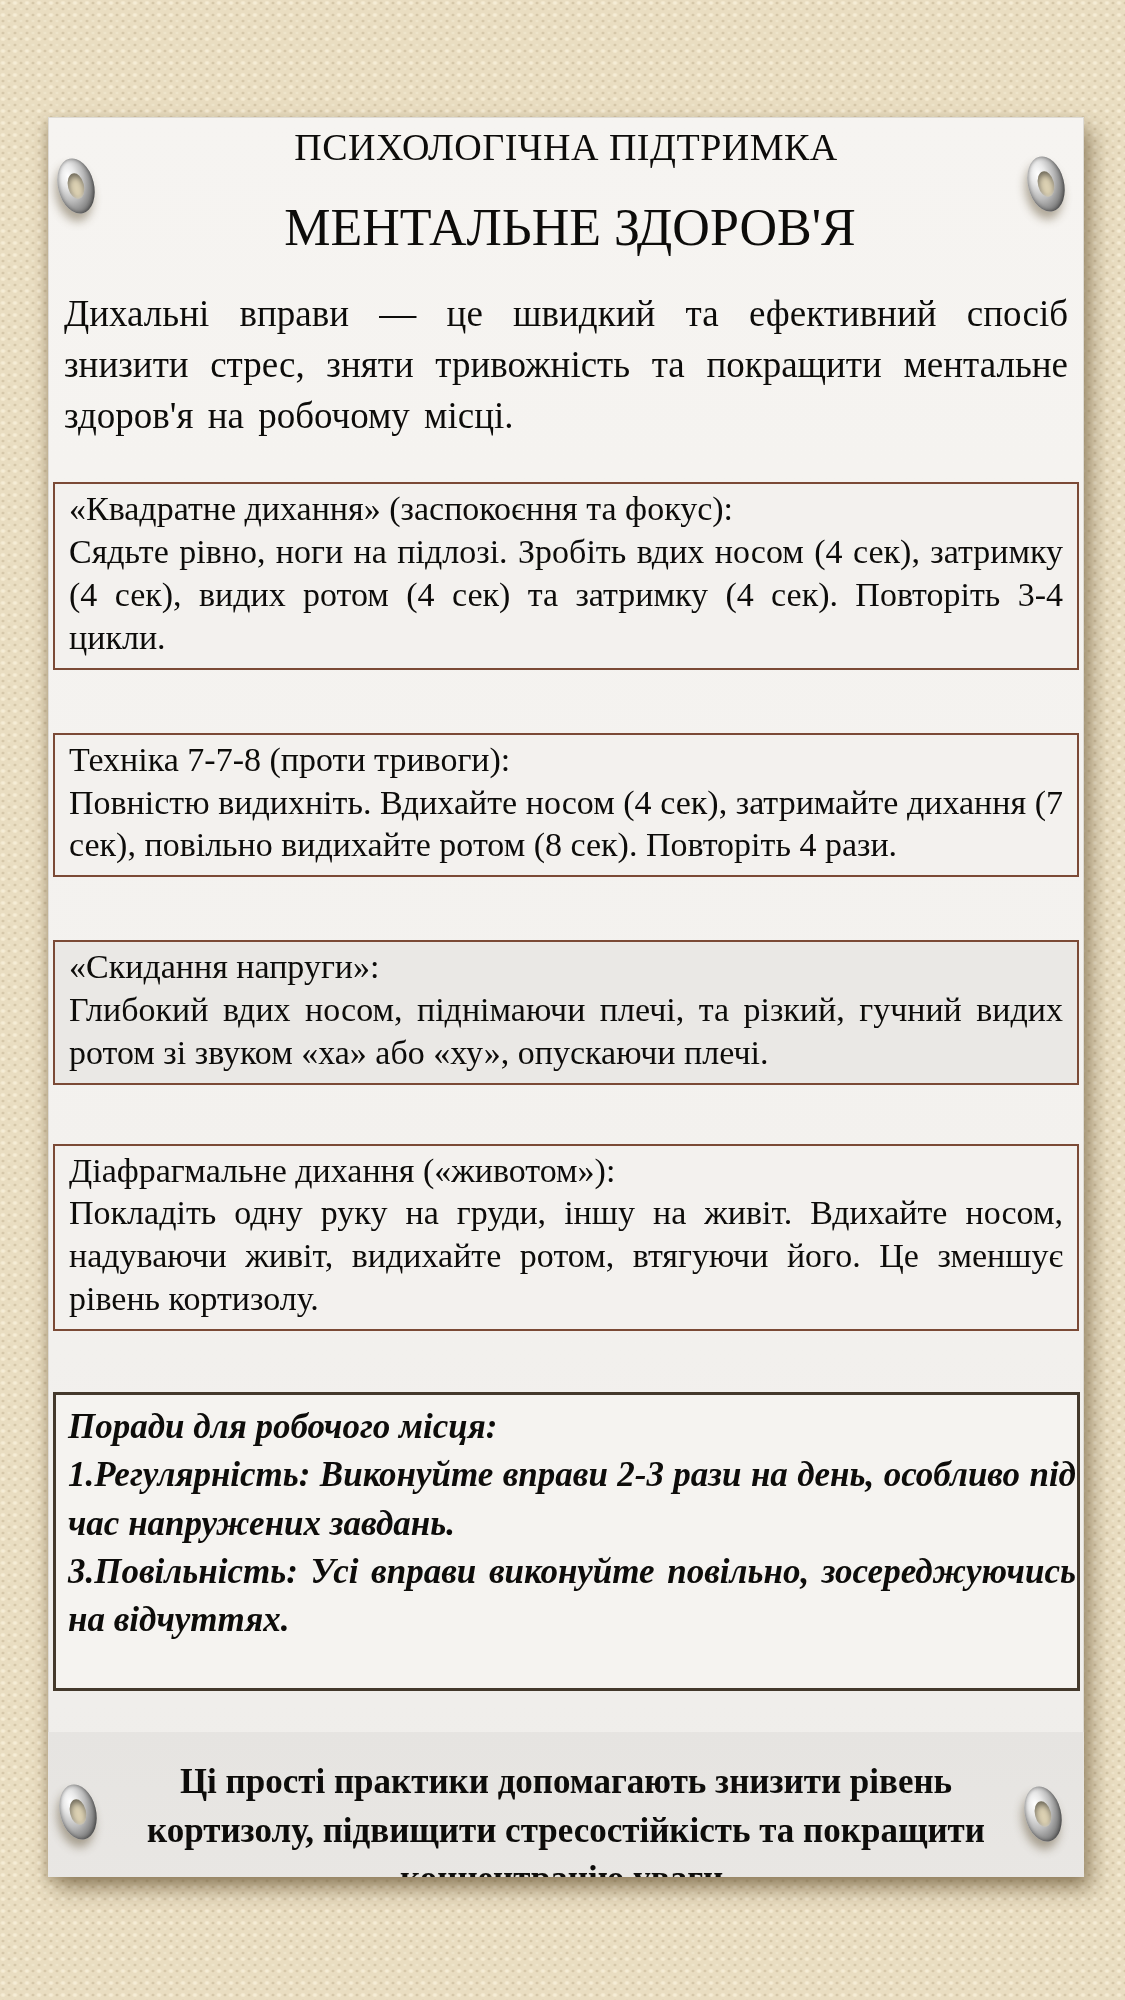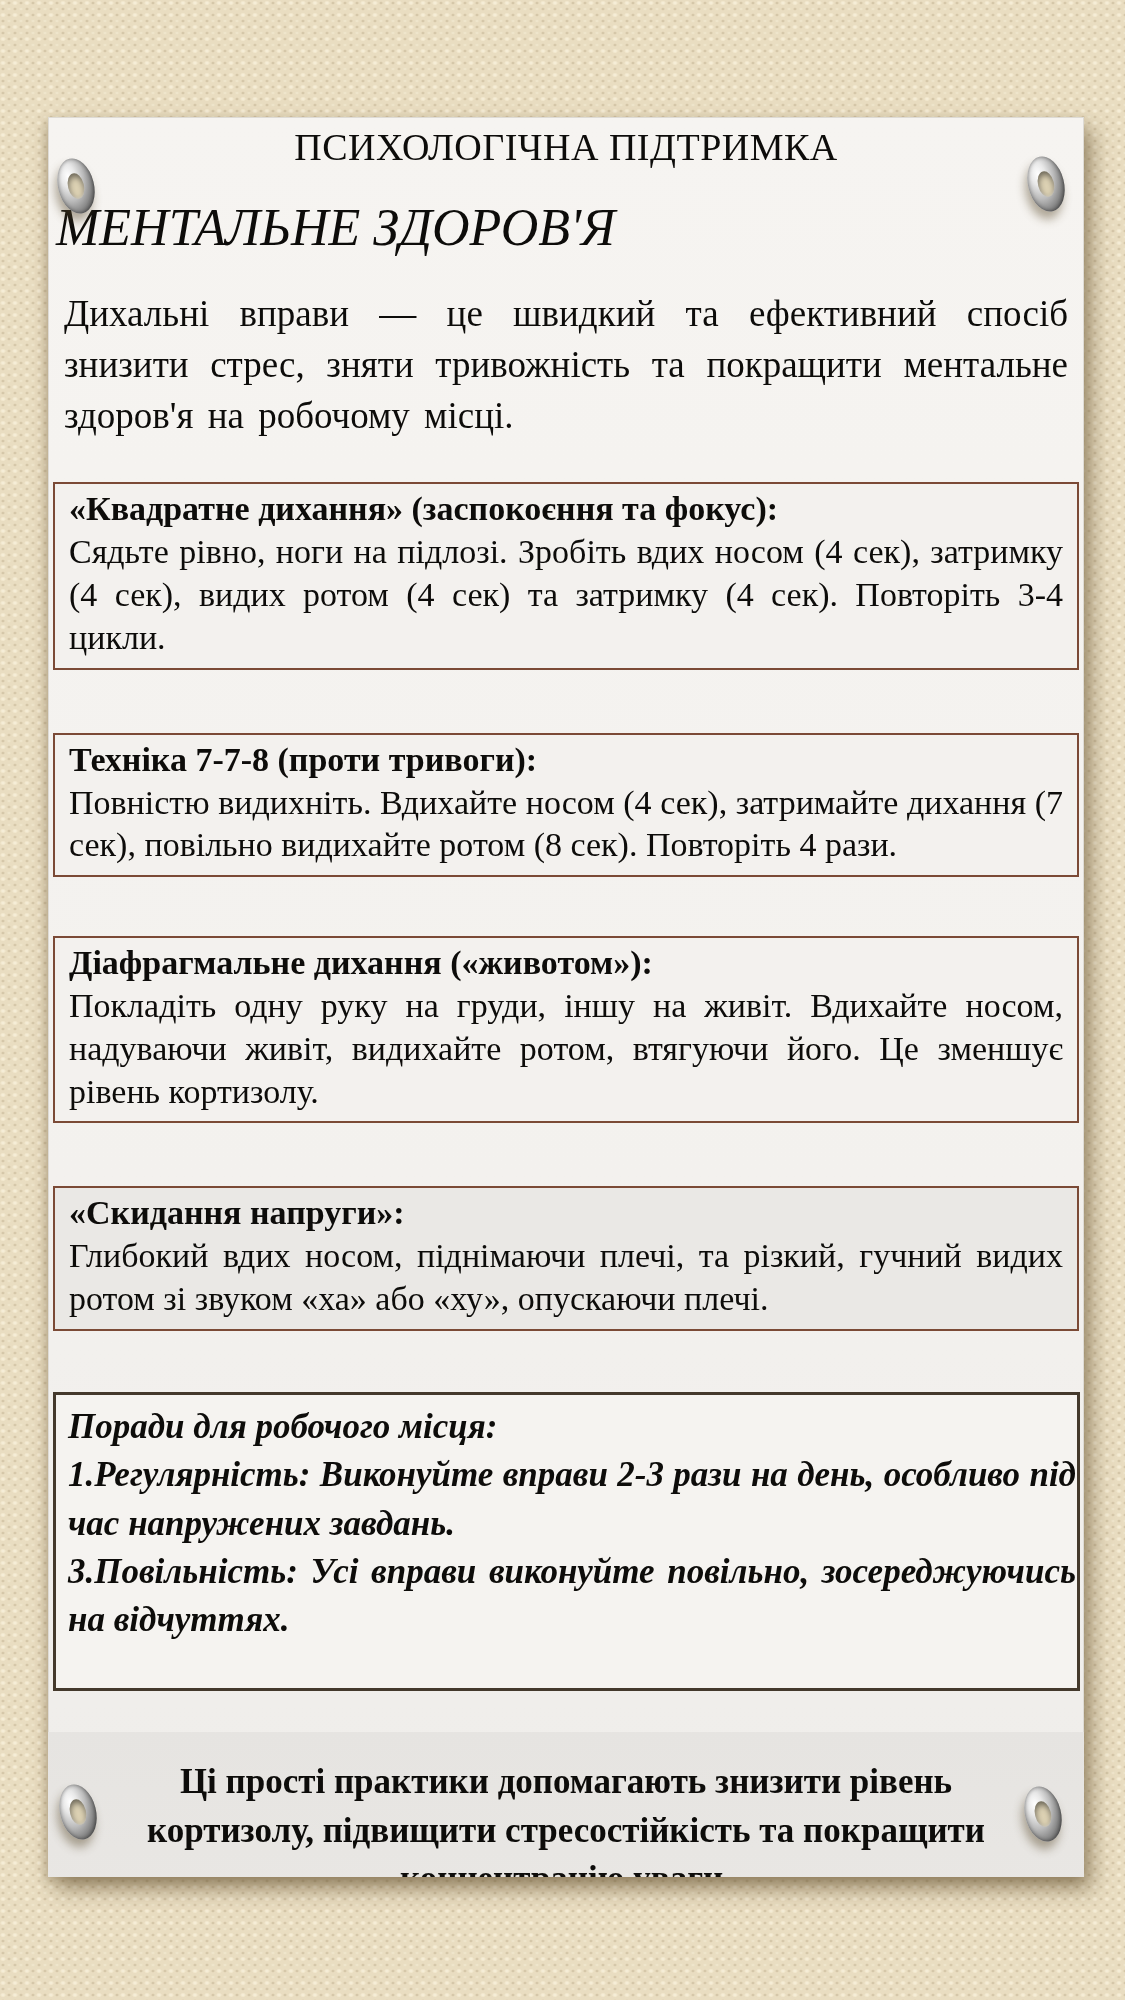--- a/index.html
+++ b/index.html
@@ -33,22 +33,21 @@
     gap: 27px;
   }
   .poster-title {
     margin-top: 8px;
     text-align: center;
     font-size: 38px;
     line-height: 1.18;
     letter-spacing: 0.5px;
   }
   .poster-subtitle {
-    text-align: left;
-    font-style: italic;
+    text-align: center;
     font-size: 52px;
     line-height: 1.2;
     margin-left: 8px;
   }
   .intro {
     margin: 2px 16px 0 16px;
     font-size: 37px;
     line-height: 1.38;
     text-align: justify;
     word-spacing: 5px;
@@ -59,21 +58,21 @@
     border: 2px solid #7b4a36;
     padding: 4px 14px 8px 14px;
     font-size: 34px;
     line-height: 1.26;
     text-align: justify;
     background: #f3f1ee;
   }
   .box.first { margin-top: 14px; }
   .box.gap-sm { margin-top: 32px; }
   .box.shaded { background: #eae8e5; }
-  .box-title { font-weight: bold; }
+  .box-title { font-weight: normal; }
   .box-body { }
   .tips {
     box-sizing: border-box;
     margin: 34px 4px 0 5px;
     border: 3px solid #44392c;
     padding: 8px 1px 44px 12px;
     background: #f5f3f0;
     font-style: italic;
     font-weight: bold;
     font-size: 35px;
@@ -132,28 +131,28 @@
     <section class="box first">
       <div class="box-title">«Квадратне дихання» (заспокоєння та фокус):</div>
       <div class="box-body">Сядьте рівно, ноги на підлозі. Зробіть вдих носом (4 сек), затримку (4 сек), видих ротом (4 сек) та затримку (4 сек). Повторіть 3-4 цикли.</div>
     </section>
 
     <section class="box">
       <div class="box-title">Техніка 7-7-8 (проти тривоги):</div>
       <div class="box-body">Повністю видихніть. Вдихайте носом (4 сек), затримайте дихання (7 сек), повільно видихайте ротом (8 сек). Повторіть 4 рази.</div>
     </section>
 
+    <section class="box shaded">
+      <div class="box-title">«Скидання напруги»:</div>
+      <div class="box-body">Глибокий вдих носом, піднімаючи плечі, та різкий, гучний видих ротом зі звуком «ха» або «ху», опускаючи плечі.</div>
+    </section>
+
     <section class="box gap-sm">
       <div class="box-title">Діафрагмальне дихання («животом»):</div>
       <div class="box-body">Покладіть одну руку на груди, іншу на живіт. Вдихайте носом, надуваючи живіт, видихайте ротом, втягуючи його. Це зменшує рівень кортизолу.</div>
-    </section>
-
-    <section class="box shaded">
-      <div class="box-title">«Скидання напруги»:</div>
-      <div class="box-body">Глибокий вдих носом, піднімаючи плечі, та різкий, гучний видих ротом зі звуком «ха» або «ху», опускаючи плечі.</div>
     </section>
 
     <section class="tips">
       <div class="tips-title">Поради для робочого місця:</div>
       <div class="tips-item">1.Регулярність: Виконуйте вправи 2-3 рази на день, особливо під час напружених завдань.</div>
       <div class="tips-item">3.Повільність: Усі вправи виконуйте повільно, зосереджуючись на відчуттях.</div>
     </section>
 
     <div class="footer-band">
       <span>Ці прості практики допомагають знизити рівень кортизолу, підвищити стресостійкість та покращити концентрацію уваги.</span>

